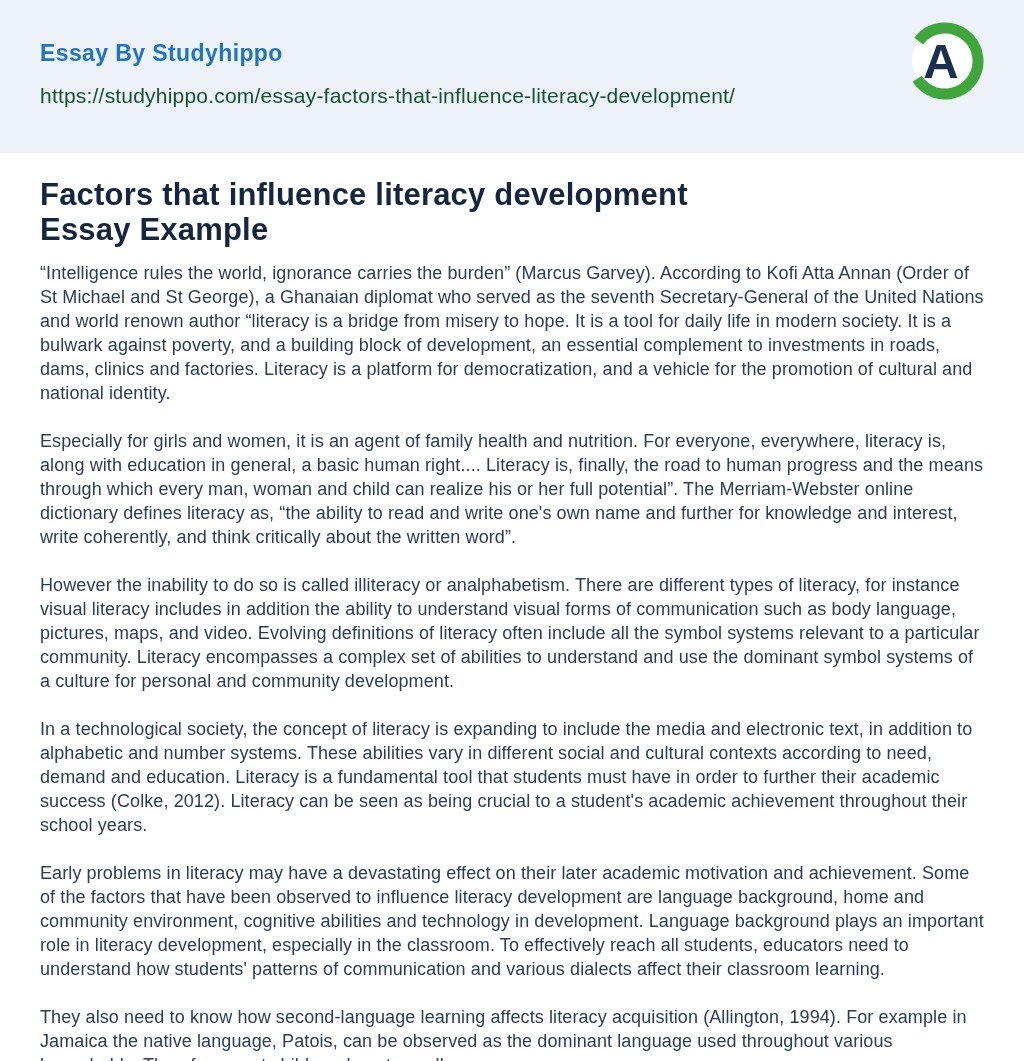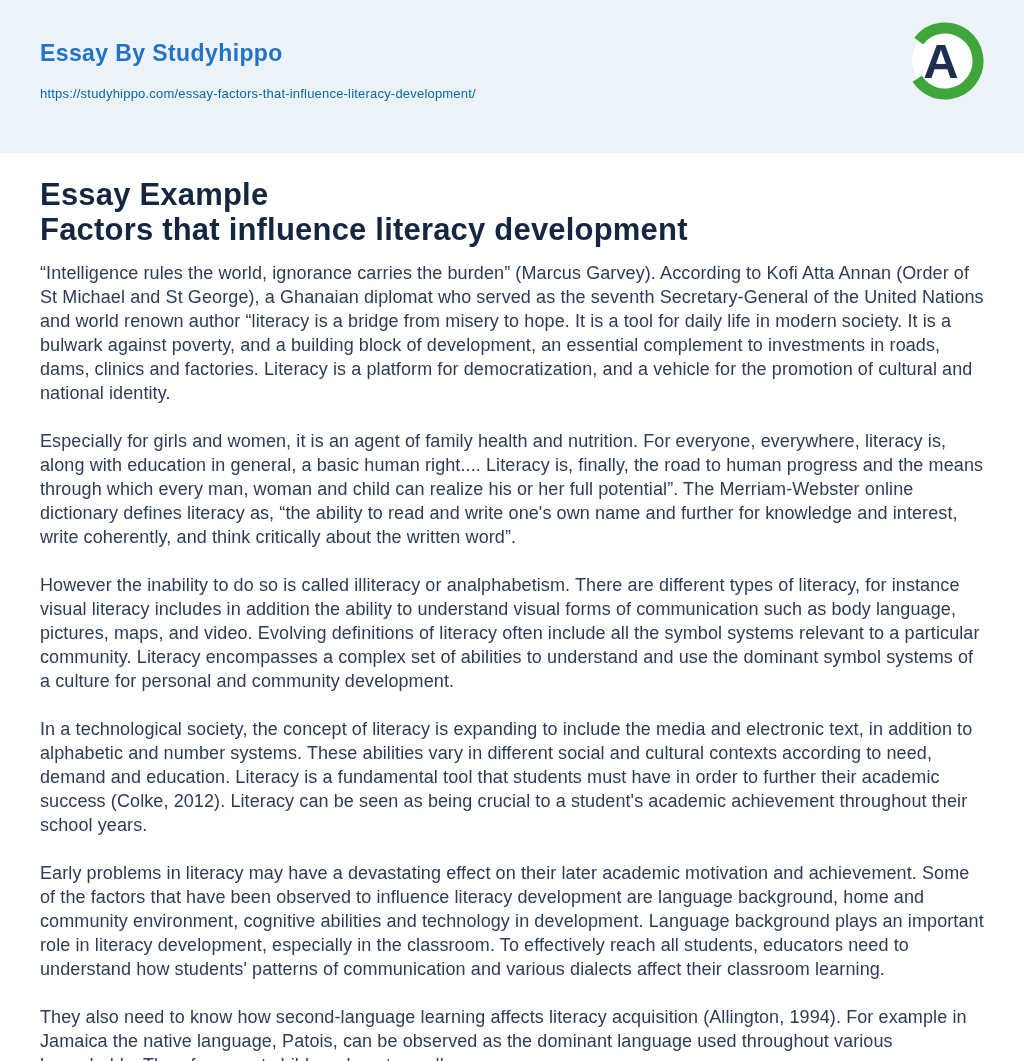--- a/index.html
+++ b/index.html
@@ -22,22 +22,22 @@
     padding:40px 40px 10px 40px;
   }
   .site-title{
     color:var(--accent-blue);
     font-size:23px;
     font-weight:700;
     letter-spacing:0.4px;
     margin-bottom:17px;
   }
   .page-url{
-    color:#0369a1;
-    font-size:13px;
+    color:#14532d;
+    font-size:21px;
     text-decoration:none;
     letter-spacing:0.2px;
     display:inline-block;
   }
   .logo{
     position:absolute;
     top:21px;
     right:39px;
     width:80px;
     height:80px;
@@ -74,22 +74,22 @@
     <svg width="80" height="80" viewBox="0 0 80 80" aria-hidden="true">
       <circle cx="40" cy="40" r="33" fill="#ffffff" stroke="none"></circle>
       <circle cx="40" cy="40" r="33" fill="none" stroke="#3fa63c" stroke-width="11" stroke-dasharray="167 40" stroke-linecap="butt" transform="rotate(217 40 40)"></circle>
       <text x="36" y="57" text-anchor="middle" font-family="Liberation Sans, DejaVu Sans, sans-serif" font-size="49" font-weight="700" fill="#1c2f4e">A</text>
     </svg>
   </div>
 </header>
 
 <main class="content">
   <h1 class="article-title">
+    <span>Factors that influence literacy development</span>
     <span>Essay Example</span>
-    <span>Factors that influence literacy development</span>
   </h1>
 
   <div class="article-body">
     <p>“Intelligence rules the world, ignorance carries the burden” (Marcus Garvey). According to Kofi Atta Annan (Order of St Michael and St George), a Ghanaian diplomat who served as the seventh Secretary-General of the United Nations and world renown author “literacy is a bridge from misery to hope. It is a tool for daily life in modern society. It is a bulwark against poverty, and a building block of development, an essential complement to investments in roads, dams, clinics and factories. Literacy is a platform for democratization, and a vehicle for the promotion of cultural and national identity.</p>
     <p>Especially for girls and women, it is an agent of family health and nutrition. For everyone, everywhere, literacy is, along with education in general, a basic human right.... Literacy is, finally, the road to human progress and the means through which every man, woman and child can realize his or her full potential”. The Merriam-Webster online dictionary defines literacy as, “the ability to read and write one's own name and further for knowledge and interest, write coherently, and think critically about the written word”.</p>
     <p>However the inability to do so is called illiteracy or analphabetism. There are different types of literacy, for instance visual literacy includes in addition the ability to understand visual forms of communication such as body language, pictures, maps, and video. Evolving definitions of literacy often include all the symbol systems relevant to a particular community. Literacy encompasses a complex set of abilities to understand and use the dominant symbol systems of a culture for personal and community development.</p>
     <p>In a technological society, the concept of literacy is expanding to include the media and electronic text, in addition to alphabetic and number systems. These abilities vary in different social and cultural contexts according to need, demand and education. Literacy is a fundamental tool that students must have in order to further their academic success (Colke, 2012). Literacy can be seen as being crucial to a student's academic achievement throughout their school years.</p>
     <p>Early problems in literacy may have a devastating effect on their later academic motivation and achievement. Some of the factors that have been observed to influence literacy development are language background, home and community environment, cognitive abilities and technology in development. Language background plays an important role in literacy development, especially in the classroom. To effectively reach all students, educators need to understand how students' patterns of communication and various dialects affect their classroom learning.</p>
     <p>They also need to know how second-language learning affects literacy acquisition (Allington, 1994). For example in Jamaica the native language, Patois, can be observed as the dominant language used throughout various households. Therefore most children do not usually e</p>
   </div>

